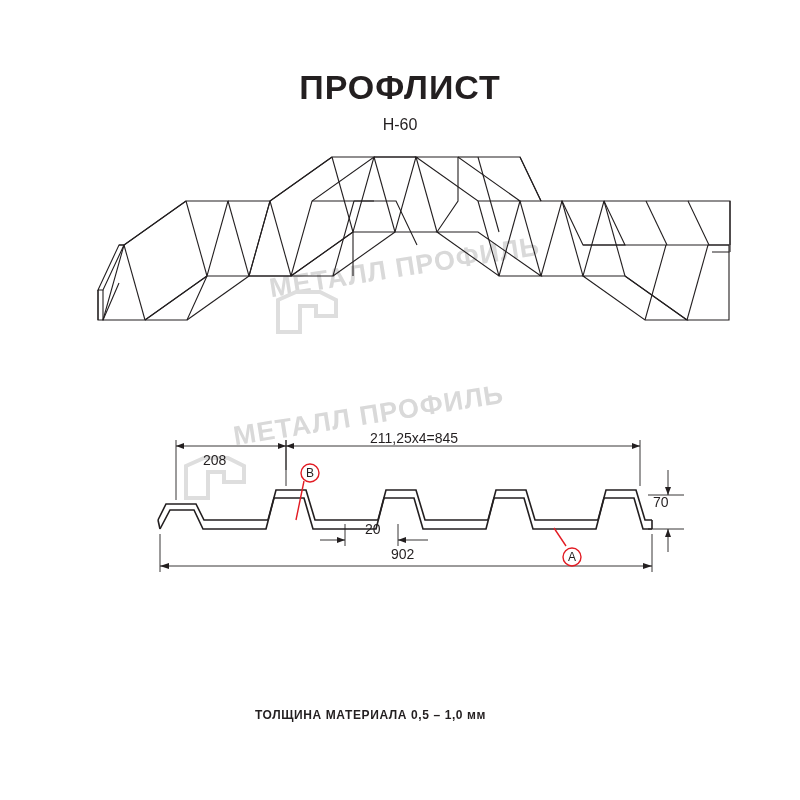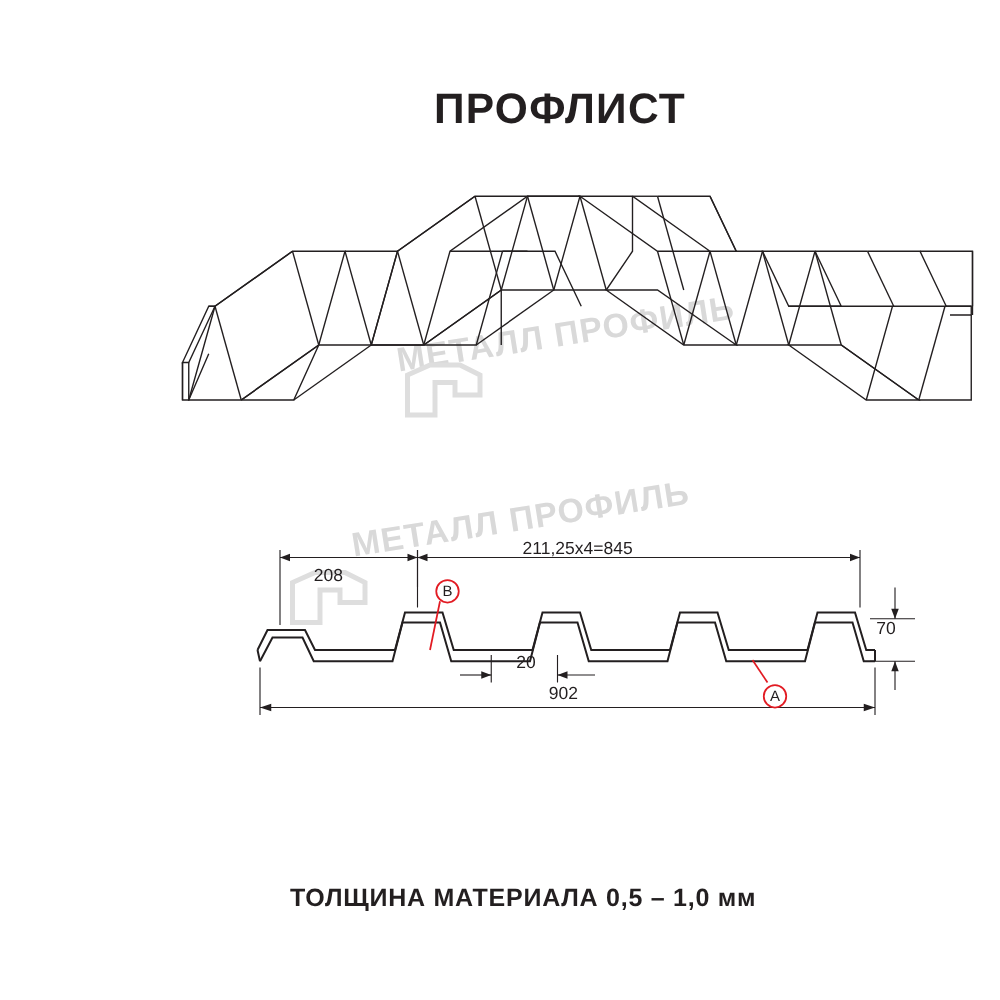--- a/index.html
+++ b/index.html
@@ -11,21 +11,20 @@
     width: 800px;
     height: 800px;
     font-family: "Liberation Sans", sans-serif;
     color: #231f20;
     position: relative;
     overflow: hidden;
   }
   .page {
     position: absolute;
     inset: 0;
-    margin-left: 48px;
   }
   .title {
     position: absolute;
     top: 68px;
     left: 0;
     width: 800px;
     text-align: center;
     font-size: 34px;
     font-weight: bold;
     letter-spacing: 1px;
@@ -39,21 +38,21 @@
     text-align: center;
     font-size: 16px;
     color: #231f20;
   }
   .footnote {
     position: absolute;
     top: 708px;
     left: 0;
     width: 741px;
     text-align: center;
-    font-size: 20px;
+    font-size: 12px;
     font-weight: bold;
     letter-spacing: 0.6px;
     color: #231f20;
   }
   .drawing {
     position: absolute;
     top: 0;
     left: 0;
   }
   .wm {
@@ -81,20 +80,21 @@
     position: absolute;
     pointer-events: none;
   }
 </style>
 </head>
 <body>
 
 <div class="page">
 
   <div class="title">ПРОФЛИСТ</div>
+  <div class="subtitle">Н-60</div>
 
   <div class="wm wm1">МЕТАЛЛ ПРОФИЛЬ</div>
   <div class="wm wm2">МЕТАЛЛ ПРОФИЛЬ</div>
 
   <svg class="wm-logo" style="top:286px;left:272px;" width="70" height="52" viewBox="0 0 70 52">
     <path d="M6 46 L6 14 L24 6 L48 6 L64 14 L64 30 L44 30 L44 20 L28 20 L28 46 Z" fill="none" stroke="#dedede" stroke-width="4"></path>
   </svg>
   <svg class="wm-logo" style="top:452px;left:180px;" width="70" height="52" viewBox="0 0 70 52">
     <path d="M6 46 L6 14 L24 6 L48 6 L64 14 L64 30 L44 30 L44 20 L28 20 L28 46 Z" fill="none" stroke="#dedede" stroke-width="4"></path>
   </svg>

